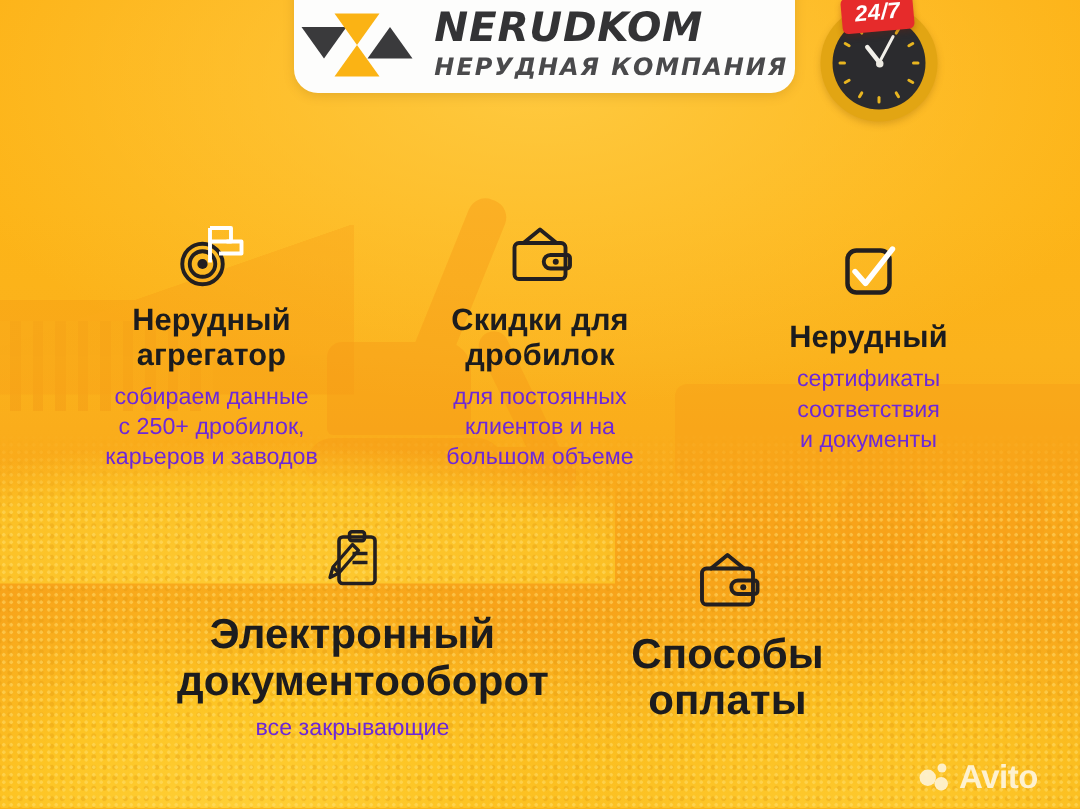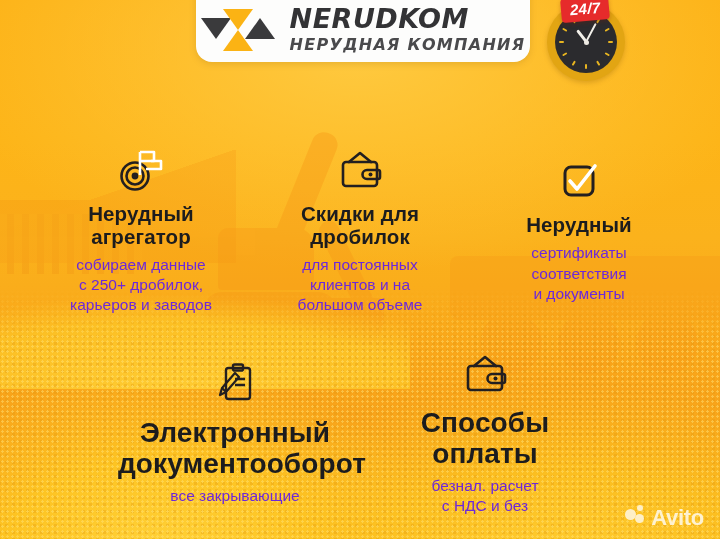--- a/index.html
+++ b/index.html
@@ -93,21 +93,21 @@
   .row2{top:350px;gap:0;}
   .cell{box-sizing:border-box;text-align:center;padding:0 8px;}
   .row1 .cell{width:219px;}
   .row2 .cell{width:250px;}
   .ico{height:46px;display:flex;align-items:flex-end;justify-content:center;margin-bottom:11px;}
   .ftitle{font-size:20.5px;font-weight:bold;color:#1C1C1E;line-height:1.12;letter-spacing:.1px;}
   .fdesc{margin-top:6px;font-size:15.5px;color:#6d28d9;line-height:1.30;}
   .row2 .ftitle{font-size:28px;}
   .row2 .fdesc{font-size:15.5px;}
 
-  .avito{position:absolute;right:16px;bottom:8px;display:flex;gap:5px;opacity:.92;}
+  .avito{position:absolute;right:28px;bottom:8px;display:flex;align-items:center;gap:5px;opacity:.92;}
   .avito-dots{position:relative;width:21px;height:19px;}
   .avito-dots b{position:absolute;border-radius:50%;background:#FFF3D4;display:block;}
   .ad1{left:0;top:4px;width:11px;height:11px;}
   .ad2{left:12px;top:0;width:6px;height:6px;}
   .ad3{left:10px;top:9px;width:9px;height:9px;}
   .avito-txt{font-size:22px;font-weight:bold;color:#FFF6DE;letter-spacing:-.3px;}
 </style>
 </head>
 <body>
 
@@ -270,24 +270,20 @@
             <rect x="6" y="14" width="34" height="24" rx="3"></rect>
             <path d="M30 22 H41 a2 2 0 0 1 2 2 v5 a2 2 0 0 1 -2 2 H30 a4.5 4.5 0 0 1 0 -9 Z"></path>
           </g>
           <circle cx="33.5" cy="26.5" r="2" fill="#231F20"></circle>
         </svg>
       </div>
       <div class="ftitle">
         <span>Способы</span><br>
         <span>оплаты</span>
       </div>
-      <div class="fdesc">
-        <span>безнал. расчет</span><br>
-        <span>с НДС и без</span>
-      </div>
     </div>
   </div>
 
   <div class="avito">
     <span class="avito-dots">
       <b class="ad1"></b>
         <b class="ad2"></b>
         <b class="ad3"></b>
     </span>
     <span class="avito-txt">Avito</span>

